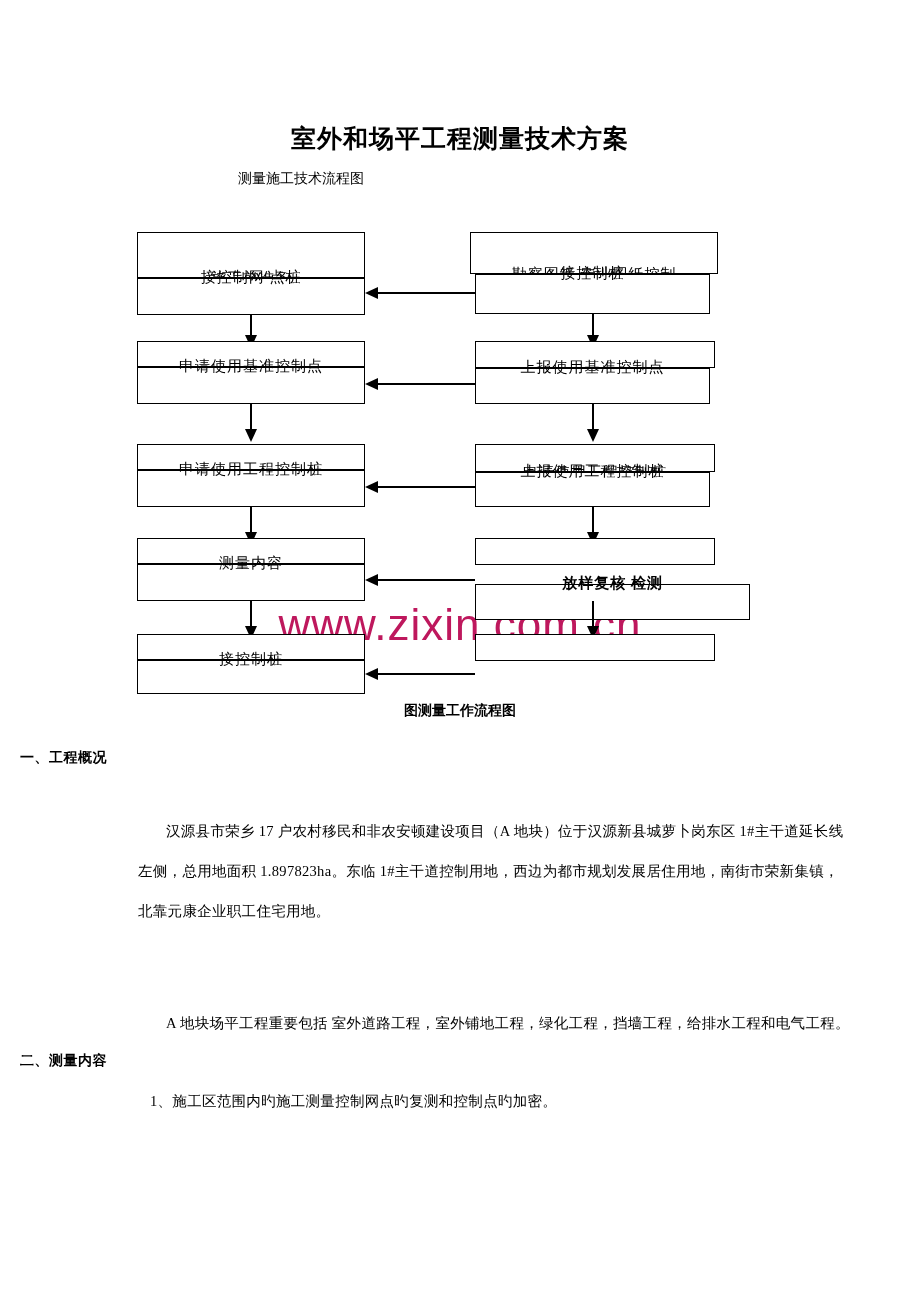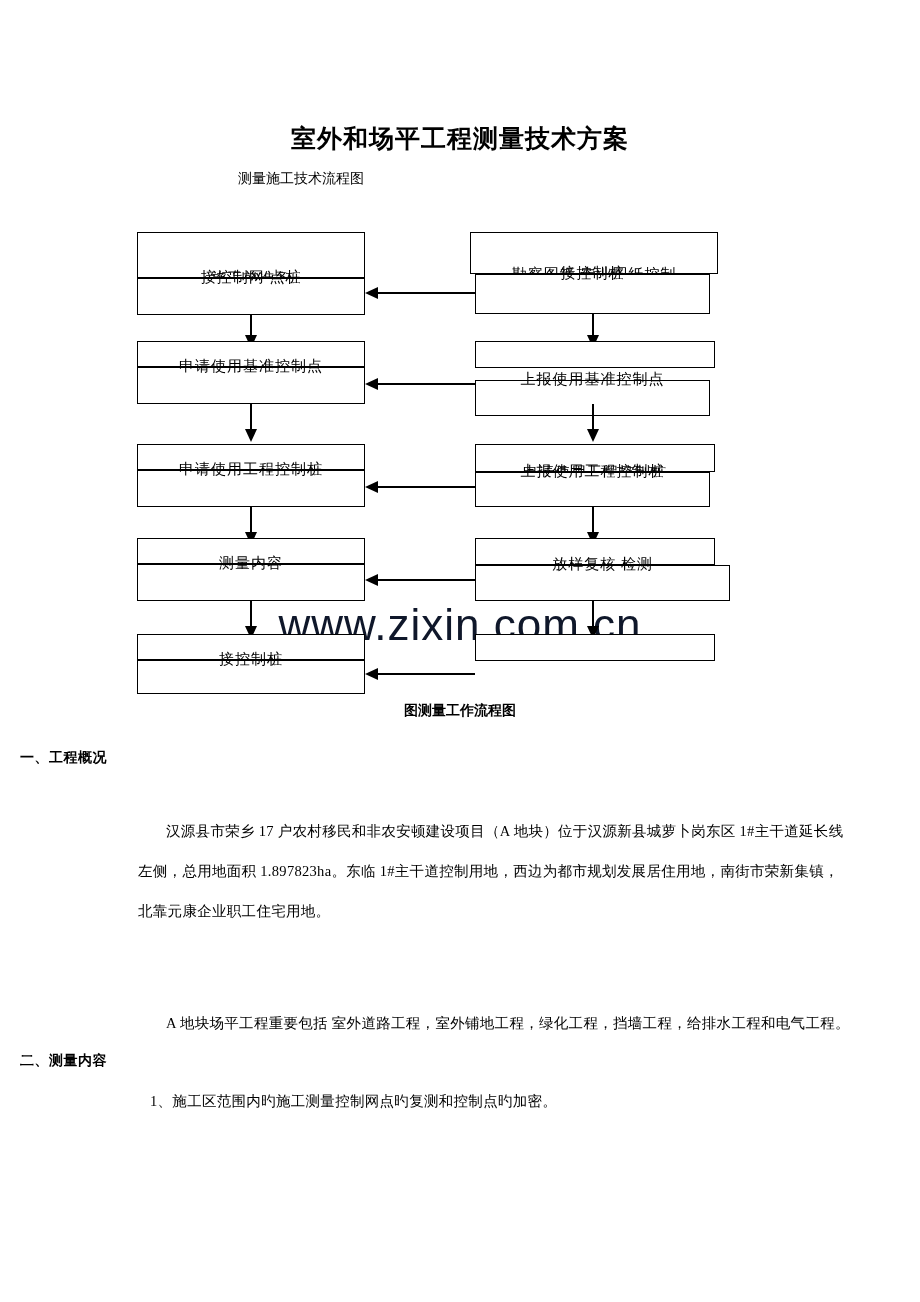--- a/index.html
+++ b/index.html
@@ -22,21 +22,21 @@
   
   #watermark {
     position: absolute;
     left: 0;
     top: 600px;
     width: 920px;
     text-align: center;
     font-family: "Liberation Sans", "DejaVu Sans", sans-serif;
     font-size: 44px;
     letter-spacing: 1px;
-    color: #0f172a;
+    color: #be185d;
     user-select: none;
     pointer-events: none;
     z-index: 1;
   }
 
   
   #doc-title {
     position: absolute;
     left: 0;
     top: 122px;
@@ -190,21 +190,21 @@
     <div class="fbox fbox-upper" style="left:137px; top:341px; width:228px; height:26px;">
       <div class="ftext"></div>
     </div>
     <div class="fbox fbox-lower" style="left:137px; top:367px; width:228px; height:37px;">
       <div class="ftext">申请使用基准控制点</div>
     </div>
 
     <div class="fbox fbox-upper" style="left:475px; top:341px; width:240px; height:27px;">
       <div class="ftext"></div>
     </div>
-    <div class="fbox fbox-lower" style="left:475px; top:380px; width:235px; height:36px;">
+    <div class="fbox fbox-lower" style="left:475px; top:368px; width:235px; height:36px;">
       <div class="ftext">上报使用基准控制点</div>
     </div>
 
     <div class="arrow-line" style="left:378px; top:383px; width:97px; height:2px;"></div>
     <div class="arrow-head-left" style="left:365px; top:378px;"></div>
 
     <div class="arrow-line" style="left:250px; top:404px; width:2px; height:30px;"></div>
     <div class="arrow-head-down" style="left:245px; top:429px;"></div>
 
     <div class="arrow-line" style="left:592px; top:404px; width:2px; height:30px;"></div>
@@ -236,21 +236,21 @@
     <div class="fbox fbox-upper" style="left:137px; top:538px; width:228px; height:26px;">
       <div class="ftext"></div>
     </div>
     <div class="fbox fbox-lower" style="left:137px; top:564px; width:228px; height:37px;">
       <div class="ftext">测量内容</div>
     </div>
 
     <div class="fbox fbox-upper" style="left:475px; top:538px; width:240px; height:27px;">
       <div class="ftext"></div>
     </div>
-    <div class="fbox fbox-lower" style="left:475px; top:565px; width:255px; height:36px;">
+    <div class="fbox fbox-lower" style="left:475px; top:584px; width:275px; height:36px;font-weight:bold;">
       <div class="ftext">放样复核  检测</div>
     </div>
 
     <div class="arrow-line" style="left:378px; top:579px; width:97px; height:2px;"></div>
     <div class="arrow-head-left" style="left:365px; top:574px;"></div>
 
     <div class="arrow-line" style="left:250px; top:601px; width:2px; height:30px;"></div>
     <div class="arrow-head-down" style="left:245px; top:626px;"></div>
 
     <div class="arrow-line" style="left:592px; top:601px; width:2px; height:30px;"></div>

